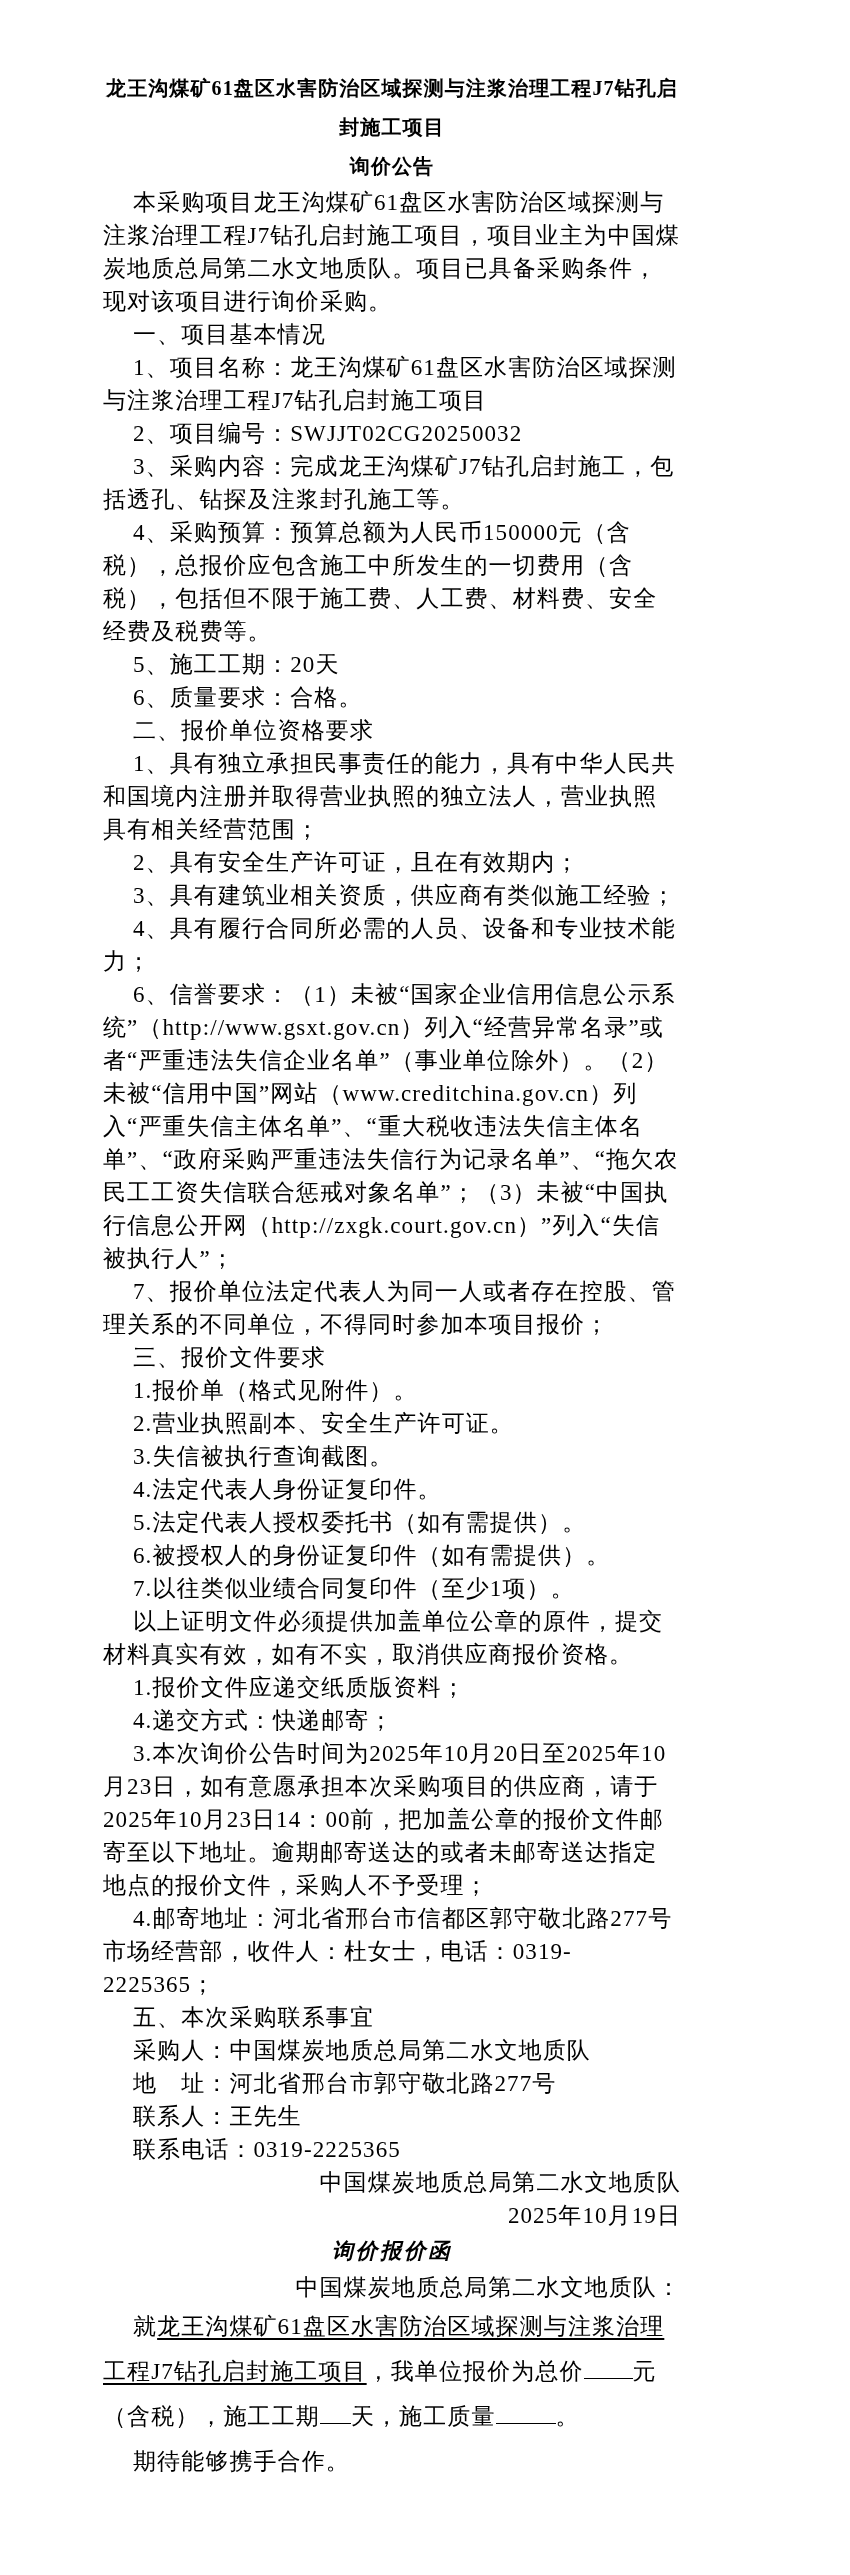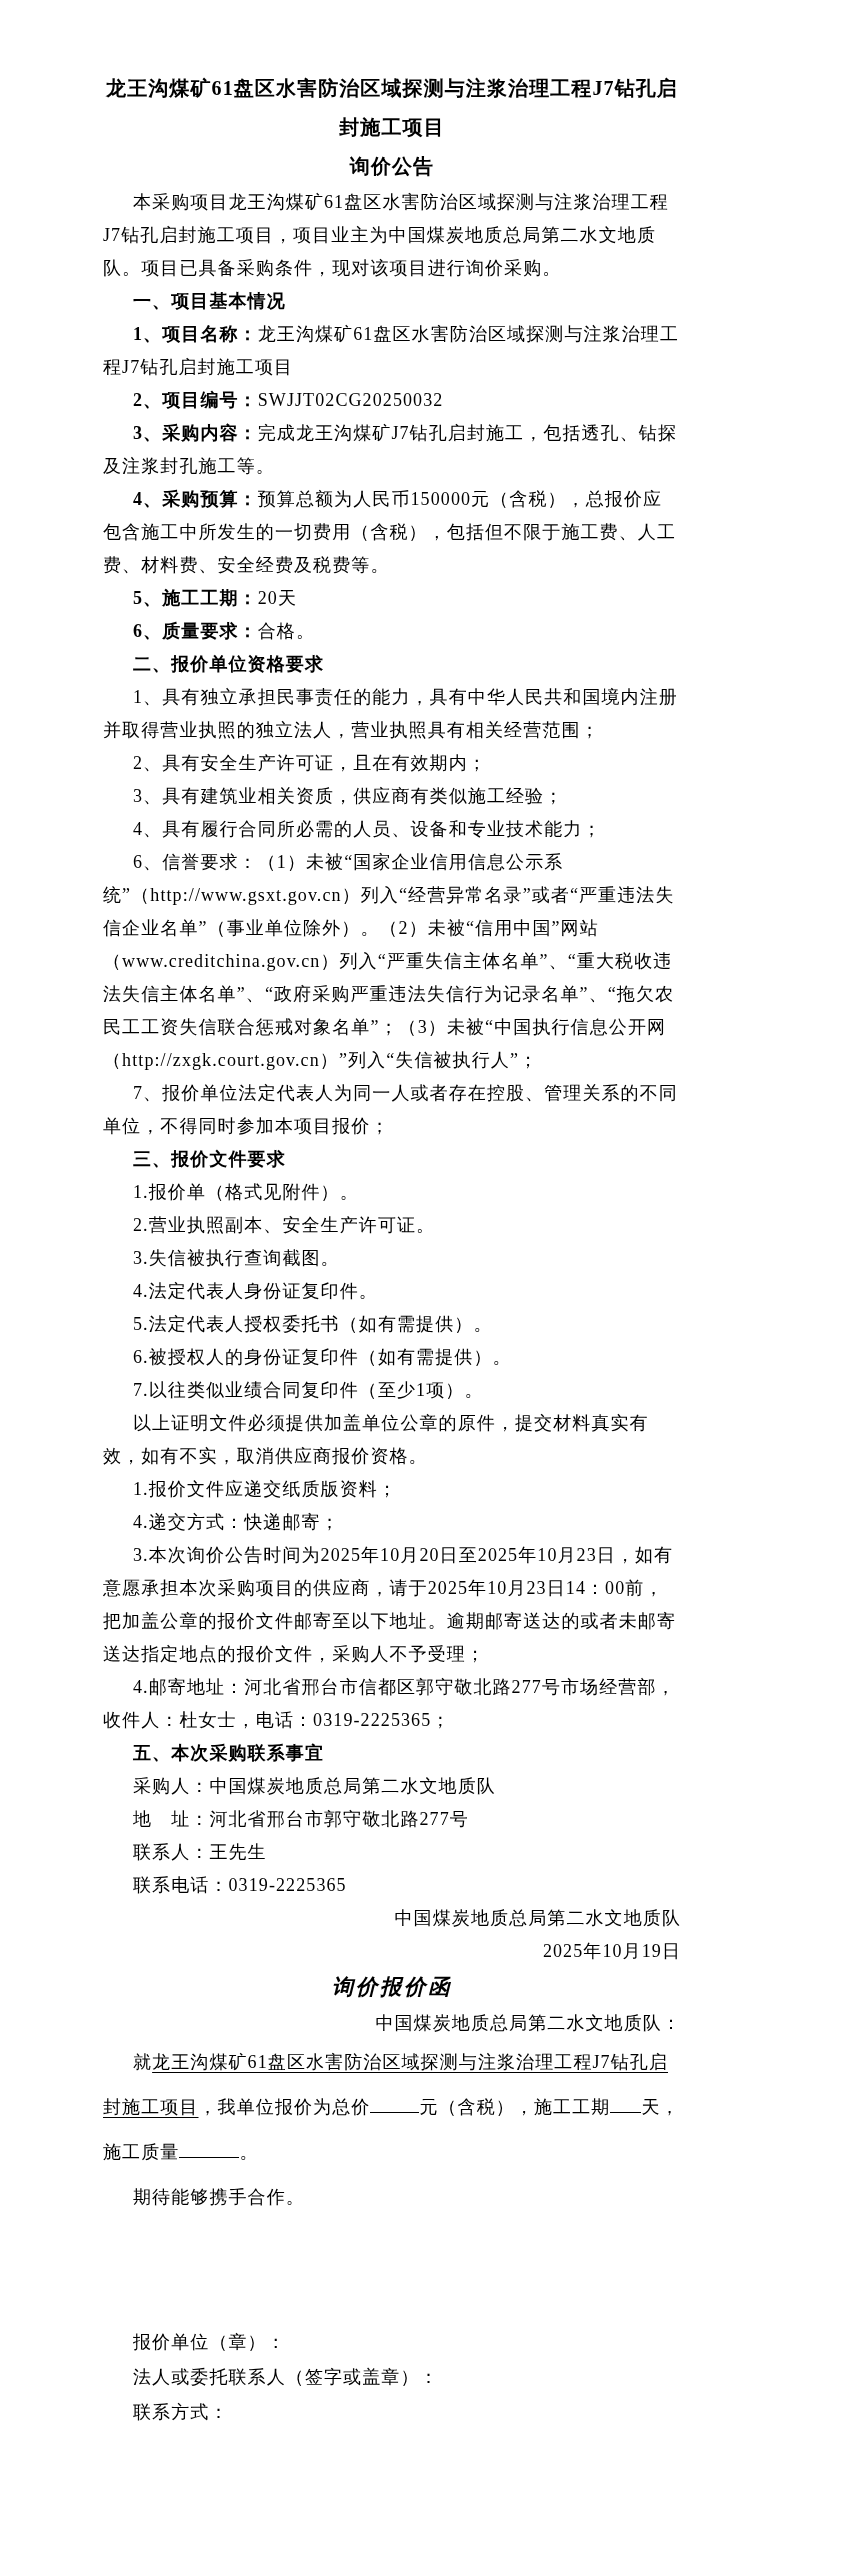--- a/index.html
+++ b/index.html
@@ -2,23 +2,23 @@
 <html style="font-size:8.6px"><head>
 <meta charset="utf-8">
 <style>
   html,body { margin:0; padding:0; background:#ffffff; }
   .doc {
     width:784px; height:2576px; box-sizing:border-box;
     padding:0 103px; overflow:hidden; background:#ffffff;
     font-family:"Liberation Serif","DejaVu Serif",serif;
     color:#000;
   }
-  .doc p { margin:0; font-size:18px; line-height:33px; letter-spacing:1.1px; }
+  .doc p { margin:0; font-size:23px; line-height:33px; letter-spacing:1.1px; }
   .indent { text-indent:30px; }
-  .b { font-weight:bold; }
+  .b { font-weight:normal; }
   .doc-title {
     margin:69px 0 0 0; text-align:center; font-weight:bold;
     font-size:20px; line-height:39px; letter-spacing:1.1px;
   }
   .right { text-align:right; }
   .letter-head { }
   .letter-title {
     text-align:center; font-weight:bold; font-size:21.4px !important;
     line-height:39px !important; letter-spacing:2.7px !important;font-style:italic;
   }

